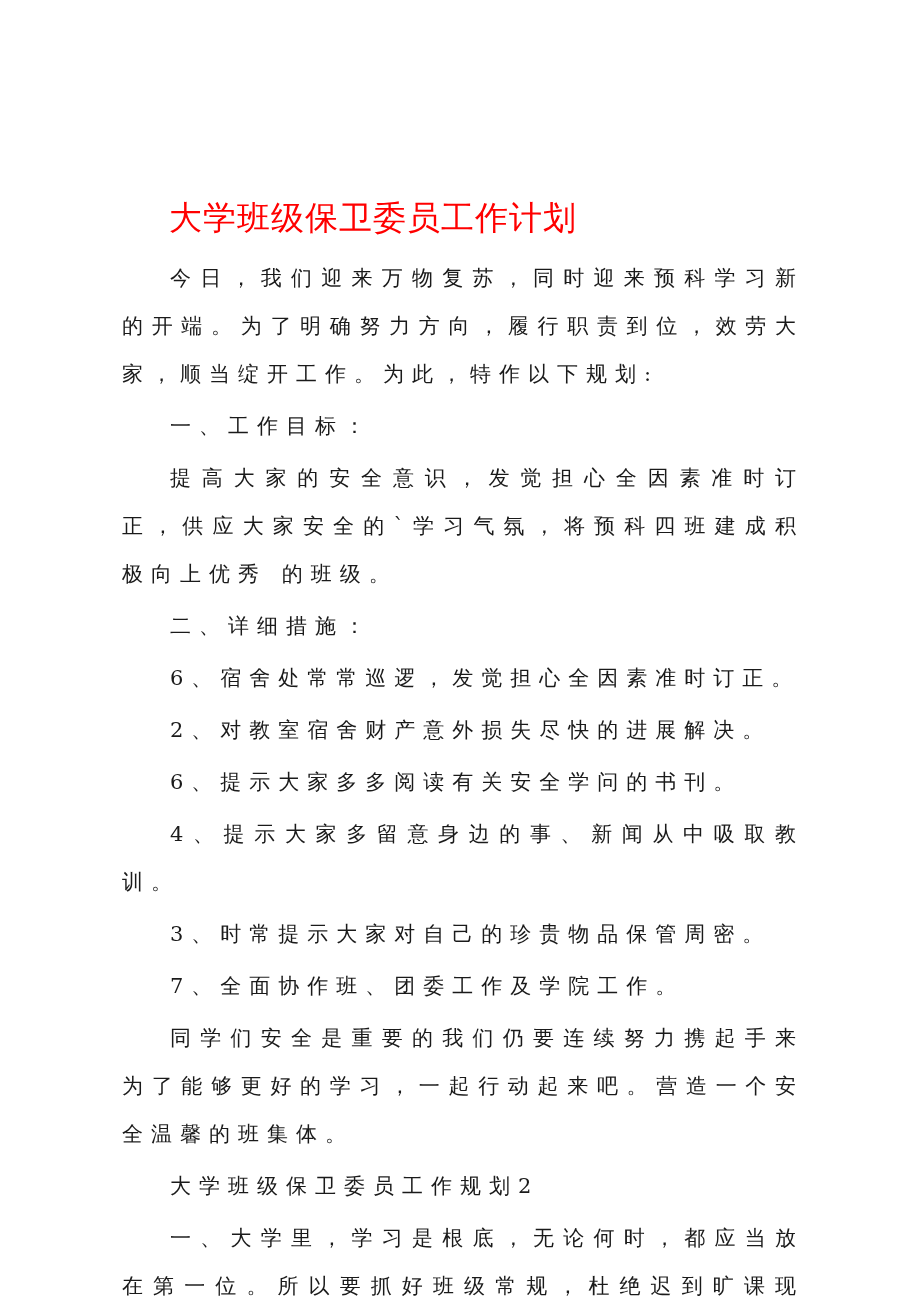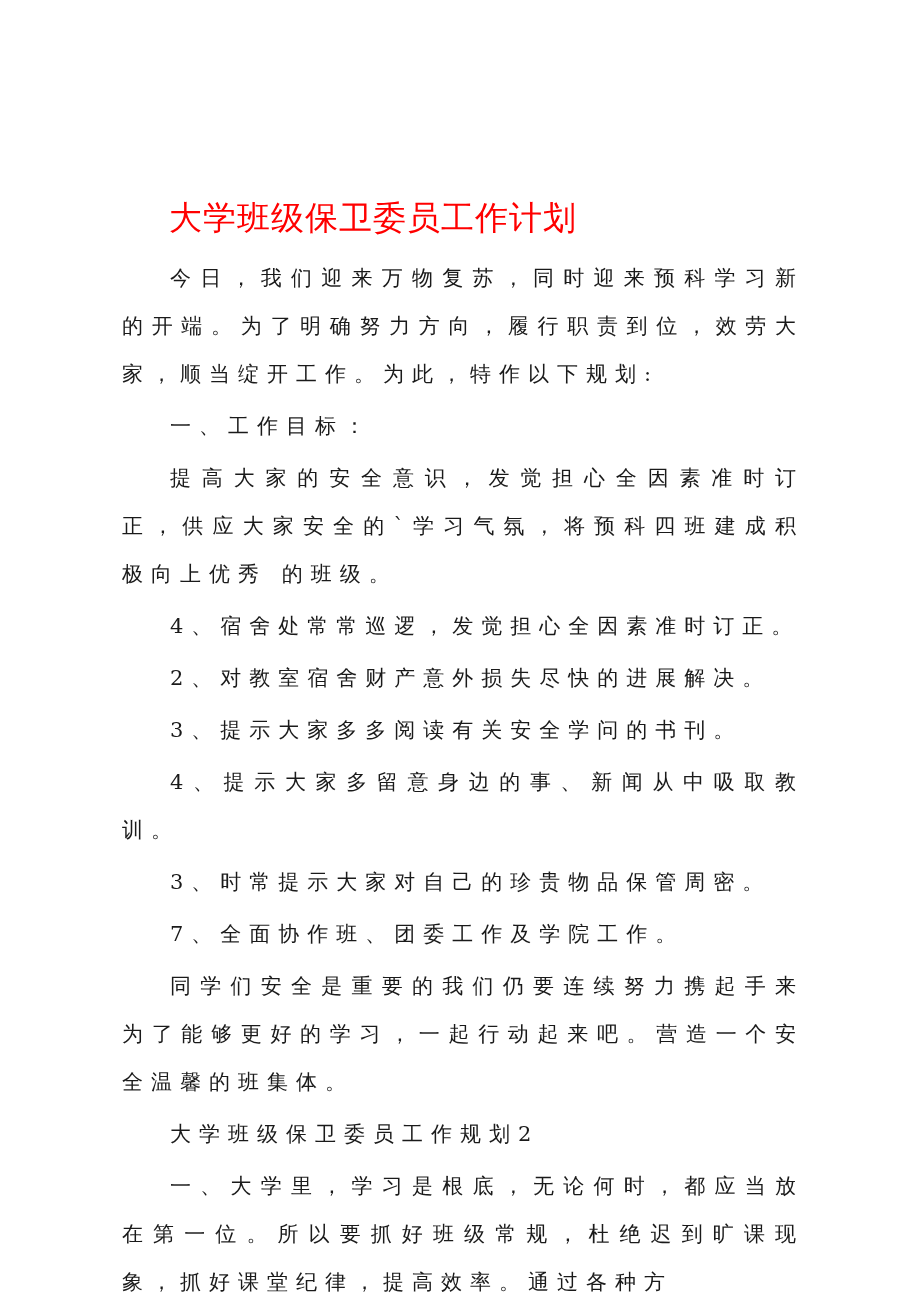--- a/index.html
+++ b/index.html
@@ -56,23 +56,24 @@
 </head>
 <body>
 
 <div class="page">
   <div class="title">大学班级保卫委员工作计划</div>
 
   <div class="body-text">
     <p class="para">今日，我们迎来万物复苏，同时迎来预科学习新的开端。为了明确努力方向，履行职责到位，效劳大家，顺当绽开工作。为此，特作以下规划:</p>
     <p class="para">一、工作目标：</p>
     <p class="para">提高大家的安全意识，发觉担心全因素准时订正，供应大家安全的`学习气氛，将预科四班建成积极向上优秀 的班级。</p>
-    <p class="para">4、宿舍处常常巡逻，发觉担心全因素准时订正。</p>
+    <p class="para">二、详细措施：</p>
+    <p class="para">6、宿舍处常常巡逻，发觉担心全因素准时订正。</p>
     <p class="para">2、对教室宿舍财产意外损失尽快的进展解决。</p>
-    <p class="para">3、提示大家多多阅读有关安全学问的书刊。</p>
+    <p class="para">6、提示大家多多阅读有关安全学问的书刊。</p>
     <p class="para">4、提示大家多留意身边的事、新闻从中吸取教训。</p>
     <p class="para">3、时常提示大家对自己的珍贵物品保管周密。</p>
     <p class="para">7、全面协作班、团委工作及学院工作。</p>
     <p class="para">同学们安全是重要的我们仍要连续努力携起手来为了能够更好的学习，一起行动起来吧。营造一个安全温馨的班集体。</p>
     <p class="para">大学班级保卫委员工作规划2</p>
     <p class="para">一、大学里，学习是根底，无论何时，都应当放在第一位。所以要抓好班级常规，杜绝迟到旷课现象，抓好课堂纪律，提高效率。通过各种方</p>
   </div>
 </div>
 
 </body></html>

